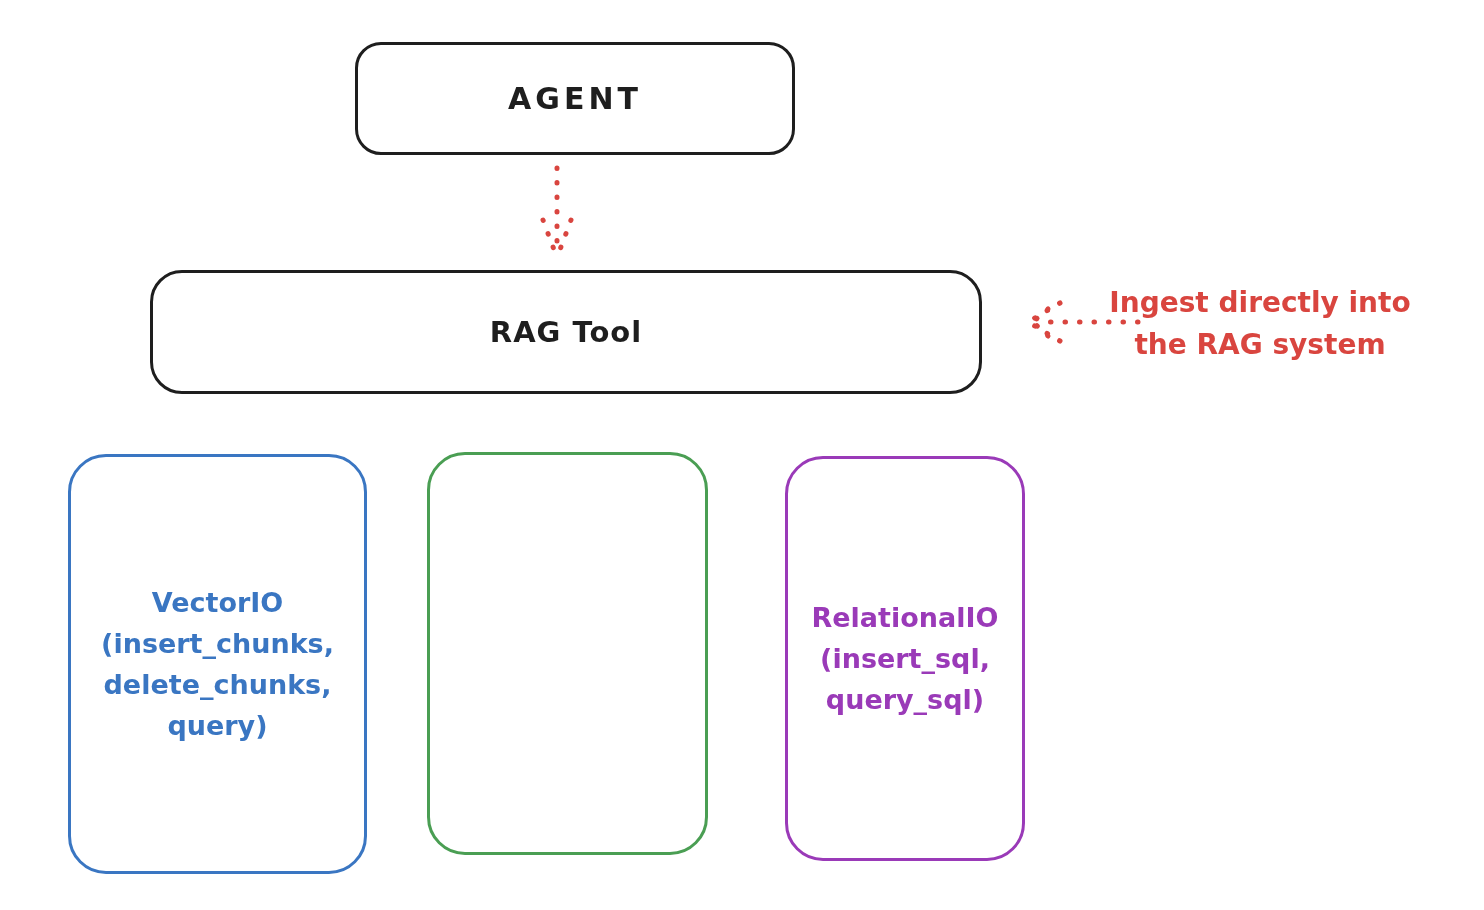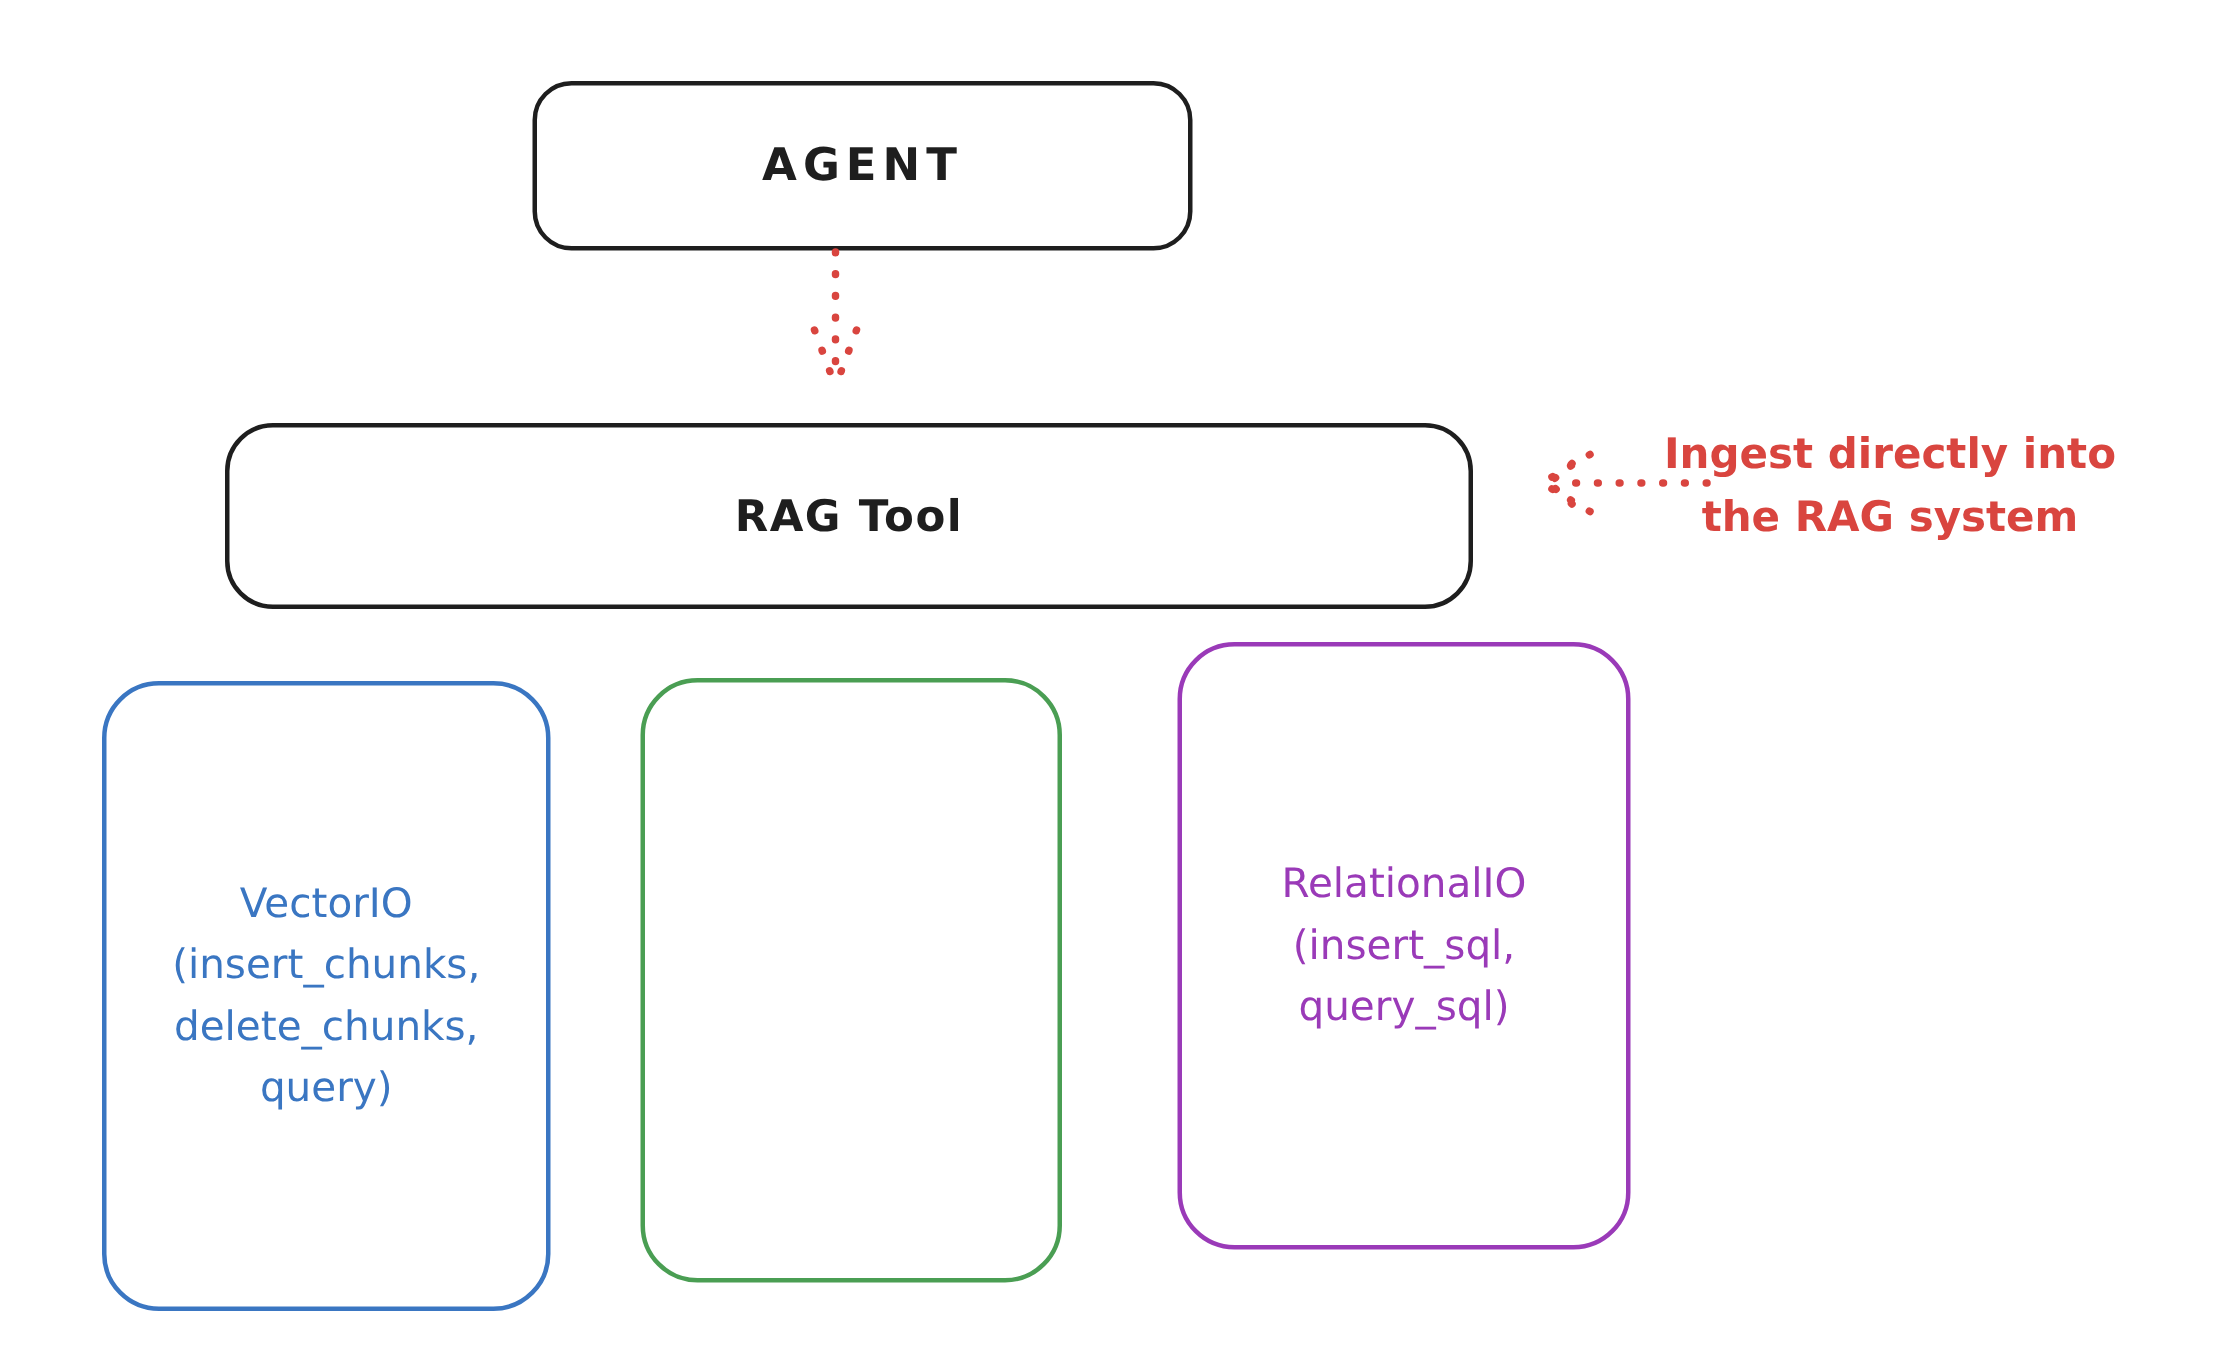--- a/index.html
+++ b/index.html
@@ -12,21 +12,20 @@
   }
   .node {
     position: absolute;
     border: 3.5px solid #1e1e1e;
     border-radius: 28px;
     background: #ffffff;
     display: flex;
     align-items: center;
     justify-content: center;
     box-sizing: border-box;
-    margin-top: 12px;
   }
   .node-label {
     color: #1e1e1e;
     font-weight: bold;
     white-space: pre-line;
     text-align: center;
   }
   .agent-node { left: 355px; top: 42px; width: 440px; height: 113px; border-radius: 26px; }
   .agent-node .node-label { font-size: 30px; letter-spacing: 4px; }
   .rag-node { left: 150px; top: 270px; width: 832px; height: 124px; border-radius: 32px; }
@@ -41,29 +40,29 @@
     box-sizing: border-box;
     display: flex;
     flex-direction: column;
     align-items: center;
     justify-content: center;
     gap: 42px;
   }
   .backend-text {
     font-size: 27px;
     line-height: 41px;
-    font-weight: normal;
+    font-weight: bold;
     text-align: center;
     white-space: pre-line;
   }
   .backend-vector { left: 68px; top: 454px; width: 299px; height: 420px; border-color: #3a76c2; }
   .backend-vector .backend-text { color: #3a76c2; }
   .backend-keyvalue { left: 427px; top: 452px; width: 281px; height: 403px; border-color: #4a9e53; }
   .backend-keyvalue .backend-text { color: #4a9e53; }
-  .backend-relational { left: 785px; top: 428px; width: 302px; height: 405px; border-color: #9a3ab8; }
+  .backend-relational { left: 785px; top: 456px; width: 240px; height: 405px; border-color: #9a3ab8; }
   .backend-relational .backend-text { color: #9a3ab8; }
 
   .annotation {
     position: absolute;
     left: 1084px; top: 282px; width: 352px;
     color: #d9453f;
     font-size: 28px;
     line-height: 42px;
     font-weight: bold;
     text-align: center;

